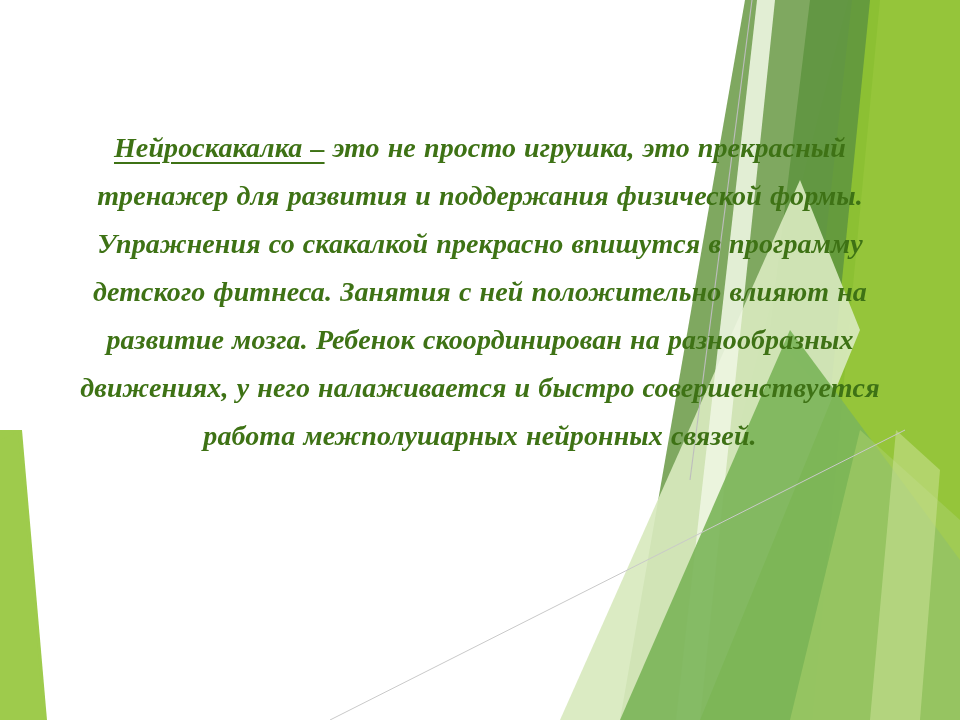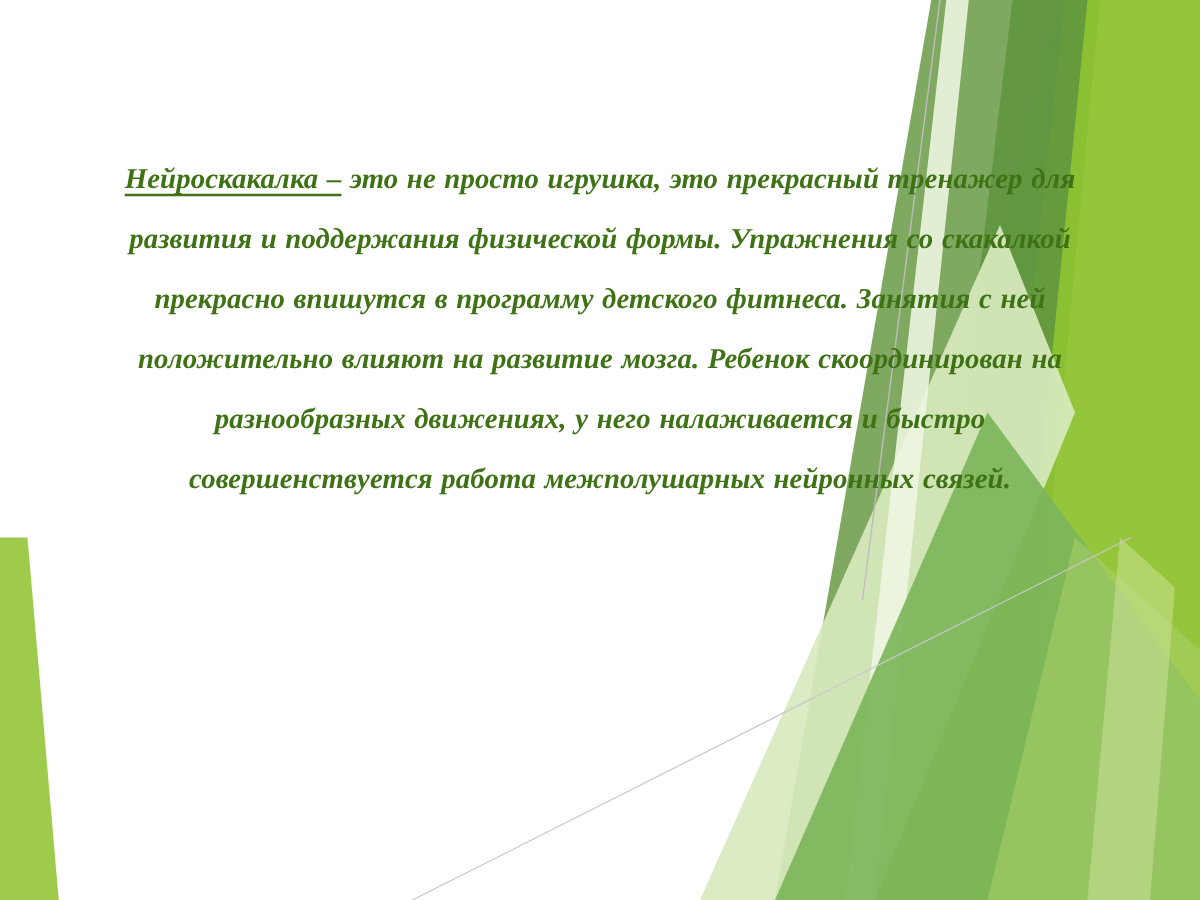--- a/index.html
+++ b/index.html
@@ -34,21 +34,21 @@
     align-items: center;
     padding-top: 96px;
     box-sizing: border-box;
   }
   .body-text {
     width: 800px;
     text-align: center;
     font-family: "Liberation Serif", "DejaVu Serif", serif;
     font-style: italic;
     font-weight: bold;
-    font-size: 23px;
+    font-size: 28px;
     line-height: 48px;
     letter-spacing: 0.1px;
     color: #3E7215;
     word-spacing: 1px;
     position: relative;
     z-index: 5;
   }
   .lead {
     text-decoration: underline;
     text-decoration-thickness: 2px;

